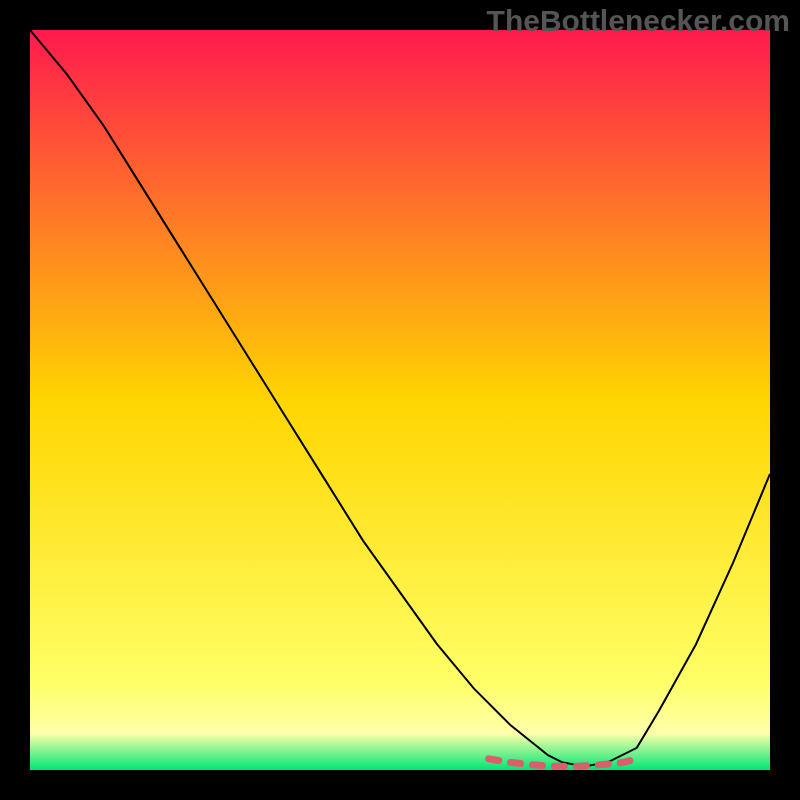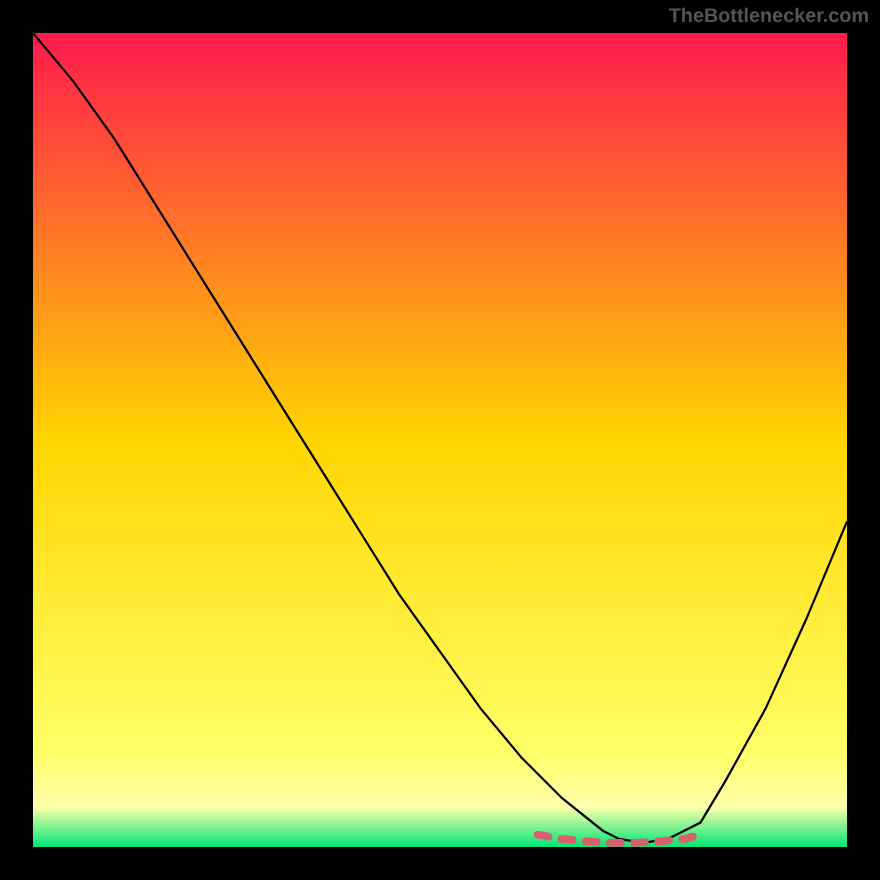--- a/index.html
+++ b/index.html
@@ -9,21 +9,21 @@
     height: 800px;
     background: #000;
     position: relative;
     font-family: Arial, sans-serif;
   }
   .watermark {
     position: absolute;
     top: 4px;
     right: 10px;
     color: #555;
-    font-size: 18px;
+    font-size: 30px;
     font-weight: bold;
     z-index: 10;
   }
   .chart-area {
     position: absolute;
     top: 30px;
     left: 30px;
     width: 740px;
     height: 740px;
   }

